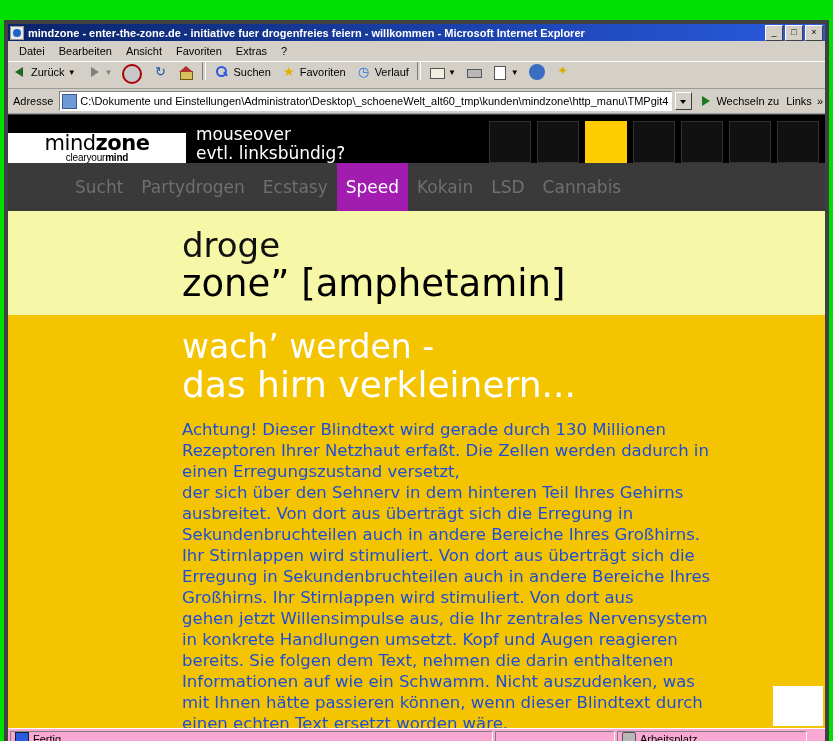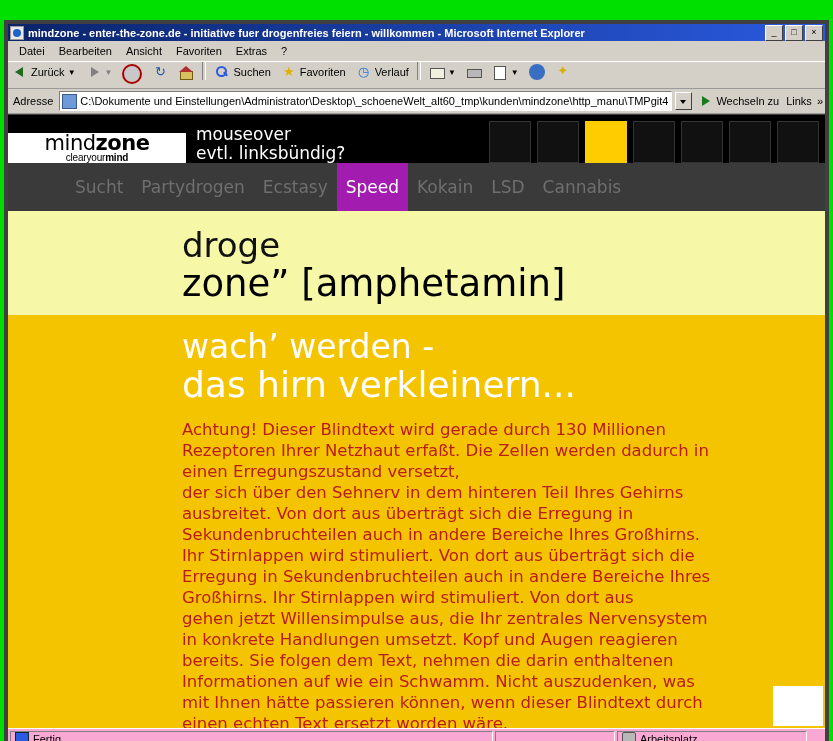--- a/index.html
+++ b/index.html
@@ -355,21 +355,21 @@
   }
   .sub2 {
     font-size: 36px;
     color: #fff;
     font-family: "DejaVu Sans", sans-serif;
     line-height: 40px;
     margin-bottom: 14px;
   }
   .bodytext {
     font-size: 16.5px;
-    color: #b91c1c;
+    color: #1d4ed8;
     font-family: "DejaVu Sans", sans-serif;
     line-height: 21px;
     max-width: 545px;
   }
   .bodytext p { margin: 0; }
   .white-box {
     position: absolute;
     right: 2px;
     bottom: 2px;
     width: 50px;

